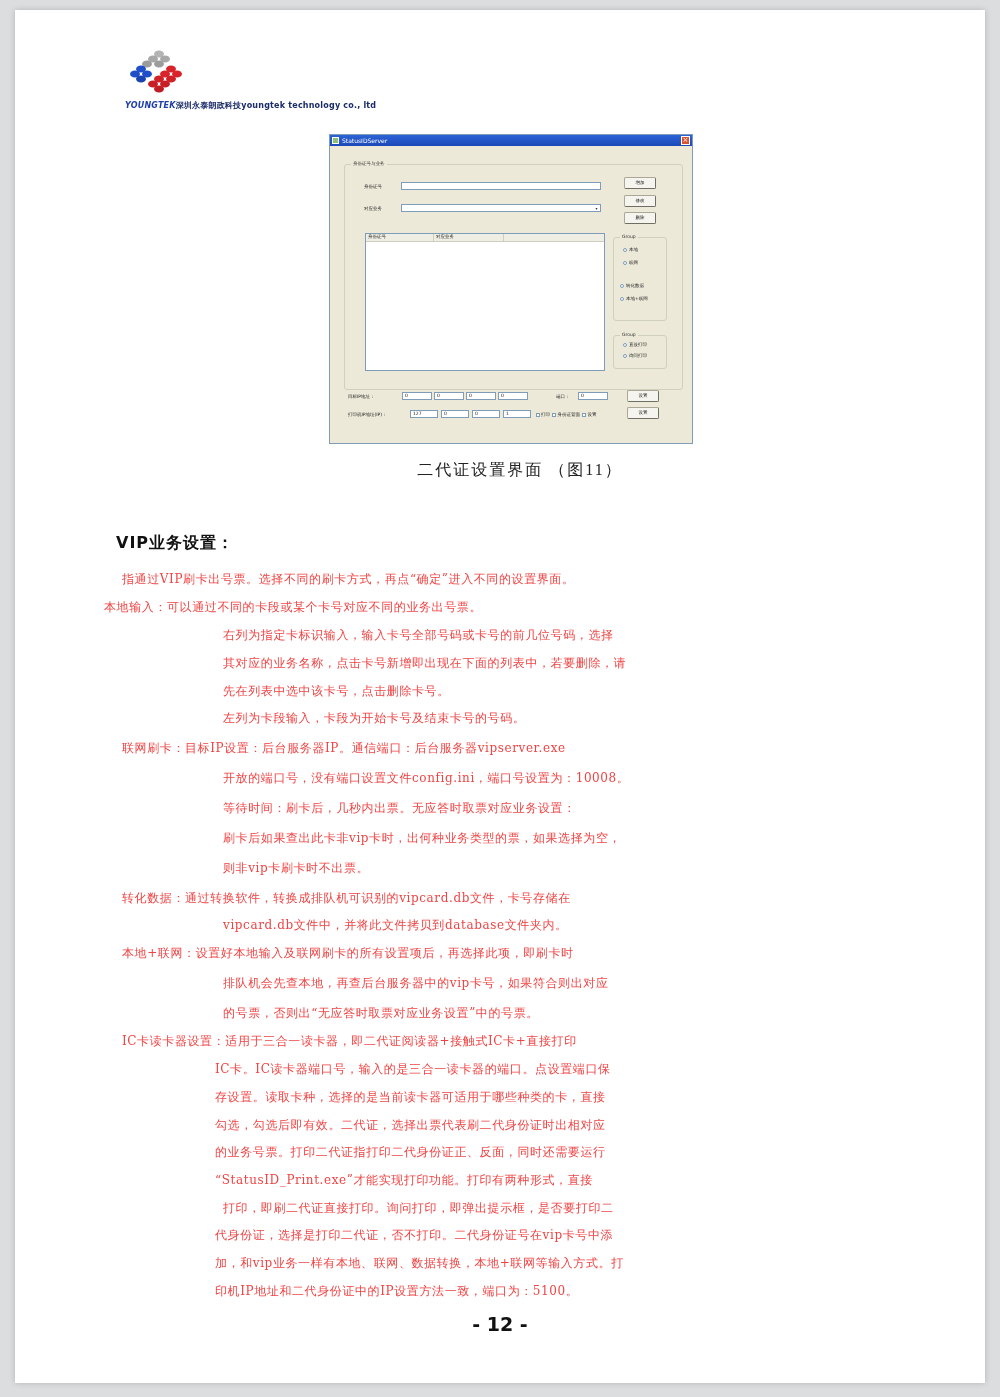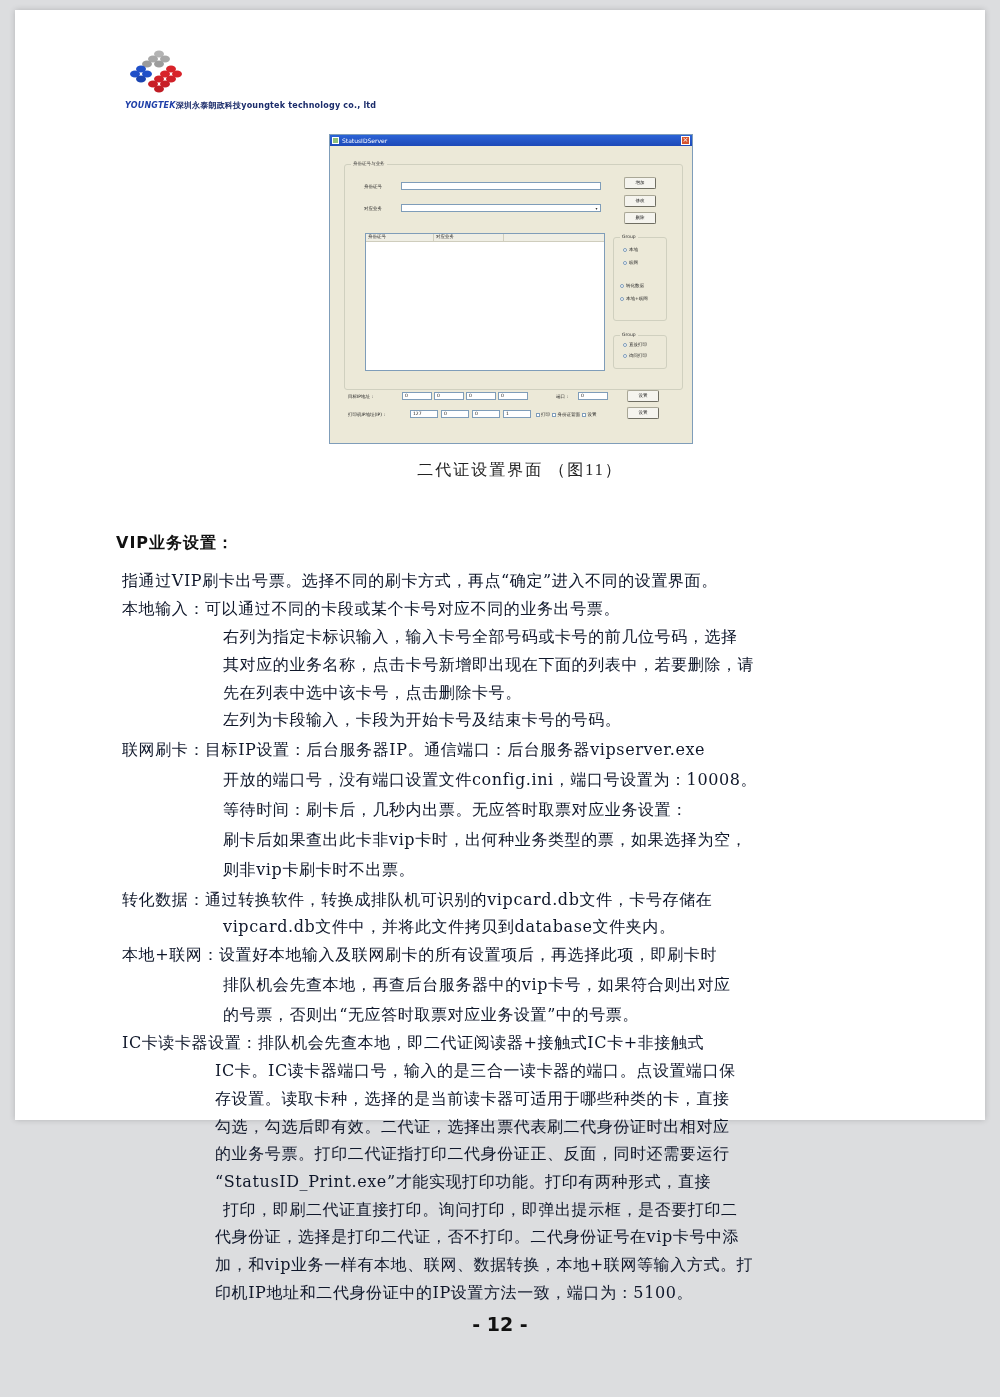--- a/index.html
+++ b/index.html
@@ -3,21 +3,21 @@
 <meta charset="utf-8">
 <style>
   html, body { margin: 0; padding: 0; }
   body {
     width: 1000px; height: 1397px;
     background: #dcdddf;
     font-family: "DejaVu Serif", "Liberation Serif", serif;
     position: relative; overflow: hidden;
   }
   .page {
-    position: absolute; left: 15px; top: 10px; width: 970px; height: 1110px;
+    position: absolute; left: 15px; top: 10px; width: 970px; height: 1373px;
     background: #ffffff;
     box-shadow: 0 0 6px rgba(0,0,0,0.18);
   }
   
   .logo { position: absolute; left: 110px; top: 38px; width: 60px; height: 52px; }
   .logo-text {
     position: absolute; left: 110px; top: 90px;
     font-family: "DejaVu Sans", sans-serif; font-size: 8px; font-weight: bold;
     color: #1a2b6a; letter-spacing: 0.2px; white-space: nowrap;
   }
@@ -59,21 +59,21 @@
 
   .caption {
     position: absolute; left: 0; width: 970px; top: 450px; text-align: center;
     font-family: Liberation Serif, serif; font-size: 16px; color: #222; letter-spacing: 2px; padding-left: 20px;
   }
   .section-title {
     position: absolute; left: 101px; top: 523px;
     font-family: "DejaVu Sans", sans-serif; font-size: 16px; font-weight: bold; color: #111; letter-spacing: 1px;
   }
   .line {
-    position: absolute; font-size: 16px; color: #0f172a; white-space: nowrap; letter-spacing: 0.6px;
+    position: absolute; font-size: 12px; color: #ef4444; white-space: nowrap; letter-spacing: 0.6px;
   }
   .page-num {
     position: absolute; left: 0; width: 970px; top: 1303px; text-align: center;
     font-family: "DejaVu Sans", sans-serif; font-size: 19px; font-weight: bold; color: #111;
   }
 </style>
 </head>
 <body>
 
 <div class="page">
@@ -169,36 +169,36 @@
       <span class="check"></span><span>设置</span>
     </span>
     <div class="btn" style="left:297px; top:272px;">设置</div>
   </div>
 
   <div class="caption">二代证设置界面  （图11）</div>
 
   <div class="section-title">VIP业务设置：</div>
 
   <div class="line" style="left:107px; top:561px;">指通过VIP刷卡出号票。选择不同的刷卡方式，再点“确定”进入不同的设置界面。</div>
-  <div class="line" style="left:107px; top:589px;">本地输入：可以通过不同的卡段或某个卡号对应不同的业务出号票。</div>
+  <div class="line" style="left:89px; top:589px;">本地输入：可以通过不同的卡段或某个卡号对应不同的业务出号票。</div>
   <div class="line" style="left:208px; top:617px;">右列为指定卡标识输入，输入卡号全部号码或卡号的前几位号码，选择</div>
   <div class="line" style="left:208px; top:645px;">其对应的业务名称，点击卡号新增即出现在下面的列表中，若要删除，请</div>
   <div class="line" style="left:208px; top:673px;">先在列表中选中该卡号，点击删除卡号。</div>
   <div class="line" style="left:208px; top:700px;">左列为卡段输入，卡段为开始卡号及结束卡号的号码。</div>
   <div class="line" style="left:107px; top:730px;">联网刷卡：目标IP设置：后台服务器IP。通信端口：后台服务器vipserver.exe</div>
   <div class="line" style="left:208px; top:760px;">开放的端口号，没有端口设置文件config.ini，端口号设置为：10008。</div>
   <div class="line" style="left:208px; top:790px;">等待时间：刷卡后，几秒内出票。无应答时取票对应业务设置：</div>
   <div class="line" style="left:208px; top:820px;">刷卡后如果查出此卡非vip卡时，出何种业务类型的票，如果选择为空，</div>
   <div class="line" style="left:208px; top:850px;">则非vip卡刷卡时不出票。</div>
   <div class="line" style="left:107px; top:880px;">转化数据：通过转换软件，转换成排队机可识别的vipcard.db文件，卡号存储在</div>
   <div class="line" style="left:208px; top:907px;">vipcard.db文件中，并将此文件拷贝到database文件夹内。</div>
   <div class="line" style="left:107px; top:935px;">本地+联网：设置好本地输入及联网刷卡的所有设置项后，再选择此项，即刷卡时</div>
   <div class="line" style="left:208px; top:965px;">排队机会先查本地，再查后台服务器中的vip卡号，如果符合则出对应</div>
   <div class="line" style="left:208px; top:995px;">的号票，否则出“无应答时取票对应业务设置”中的号票。</div>
-  <div class="line" style="left:107px; top:1023px;">IC卡读卡器设置：排队机会先查本地，即二代证阅读器+接触式IC卡+非接触式</div>
+  <div class="line" style="left:107px; top:1023px;">IC卡读卡器设置：适用于三合一读卡器，即二代证阅读器+接触式IC卡+直接打印</div>
   <div class="line" style="left:200px; top:1051px;">IC卡。IC读卡器端口号，输入的是三合一读卡器的端口。点设置端口保</div>
   <div class="line" style="left:200px; top:1079px;">存设置。读取卡种，选择的是当前读卡器可适用于哪些种类的卡，直接</div>
   <div class="line" style="left:200px; top:1107px;">勾选，勾选后即有效。二代证，选择出票代表刷二代身份证时出相对应</div>
   <div class="line" style="left:200px; top:1134px;">的业务号票。打印二代证指打印二代身份证正、反面，同时还需要运行</div>
   <div class="line" style="left:200px; top:1162px;">“StatusID_Print.exe”才能实现打印功能。打印有两种形式，直接</div>
   <div class="line" style="left:200px; top:1190px;margin-left:8px;">打印，即刷二代证直接打印。询问打印，即弹出提示框，是否要打印二</div>
   <div class="line" style="left:200px; top:1217px;">代身份证，选择是打印二代证，否不打印。二代身份证号在vip卡号中添</div>
   <div class="line" style="left:200px; top:1245px;">加，和vip业务一样有本地、联网、数据转换，本地+联网等输入方式。打</div>
   <div class="line" style="left:200px; top:1273px;">印机IP地址和二代身份证中的IP设置方法一致，端口为：5100。</div>
 

